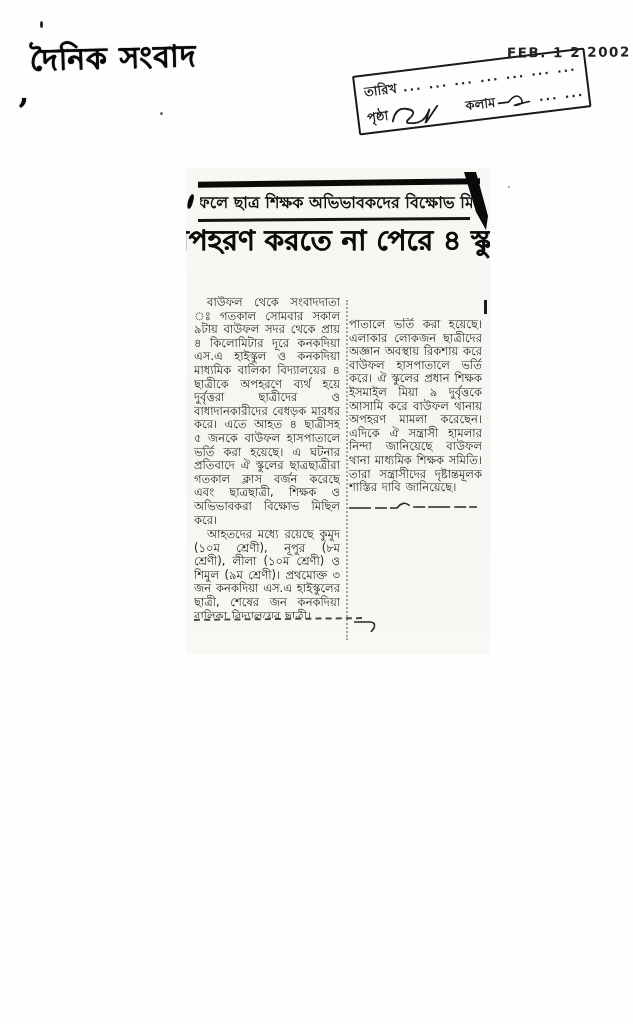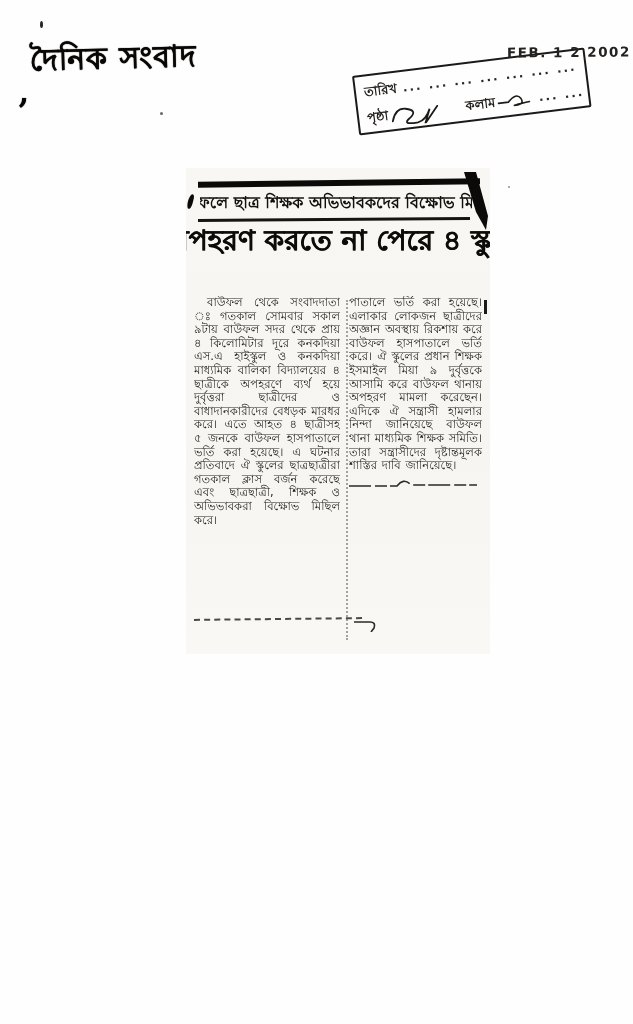--- a/index.html
+++ b/index.html
@@ -73,21 +73,21 @@
     position:absolute; left:0; top:54px; width:100%;
     font-weight:bold; color:#0d0c0a; letter-spacing:0;
     font-family:"DejaVu Sans", sans-serif;
   }
   .headline .hline{
     display:flex; justify-content:center; overflow:hidden;
     font-size:28px; line-height:38px; white-space:nowrap;
     text-shadow:0.5px 0 0 #0d0c0a;
   }
   .bodywrap{
-    position:absolute; left:8px; top:128px; width:290px; display:flex; gap:9px;
+    position:absolute; left:8px; top:128px; width:290px; display:flex; gap:9px;align-items:flex-end;
   }
   .colL{ width:146px; height:322px; overflow:hidden; }
   .colR{ width:133px; height:300px; overflow:hidden; }
   .col p{
     font-size:11.5px; line-height:13.6px; text-align:justify;
     color:#26231f; word-spacing:1px; margin-bottom:1px;
   }
   .col p.indent{ text-indent:13px; }
   .divider{
     position:absolute; left:160px; top:132px; height:340px; width:0;
@@ -151,20 +151,21 @@
     </div>
     <div class="kicker-underline"></div>
 
     <div class="headline">
       <div class="hline">অপহরণ করতে না পেরে ৪ স্কুল</div>
     </div>
 
     <div class="bodywrap">
       <div class="col colL">
         <p class="indent">বাউফল থেকে সংবাদদাতা ঃ গতকাল সোমবার সকাল ৯টায় বাউফল সদর থেকে প্রায় ৪ কিলোমিটার দূরে কনকদিয়া এস.এ হাইস্কুল ও কনকদিয়া মাধ্যমিক বালিকা বিদ্যালয়ের ৪ ছাত্রীকে অপহরণে ব্যর্থ হয়ে দুর্বৃত্তরা ছাত্রীদের ও বাধাদানকারীদের বেধড়ক মারধর করে। এতে আহত ৪ ছাত্রীসহ ৫ জনকে বাউফল হাসপাতালে ভর্তি করা হয়েছে। এ ঘটনার প্রতিবাদে ঐ স্কুলের ছাত্রছাত্রীরা গতকাল ক্লাস বর্জন করেছে এবং ছাত্রছাত্রী, শিক্ষক ও অভিভাবকরা বিক্ষোভ মিছিল করে।</p>
+        <p class="indent">আহতদের মধ্যে রয়েছে কুমুদ (১০ম শ্রেণী), নূপুর (৮ম শ্রেণী), লীলা (১০ম শ্রেণী) ও শিমুল (৯ম শ্রেণী)। প্রথমোক্ত ৩ জন কনকদিয়া এস.এ হাইস্কুলের ছাত্রী, শেষের জন কনকদিয়া বালিকা বিদ্যালয়ের ছাত্রী।</p>
 
       </div>
       <div class="col colR">
         <p>পাতালে ভর্তি করা হয়েছে। এলাকার লোকজন ছাত্রীদের অজ্ঞান অবস্থায় রিকশায় করে বাউফল হাসপাতালে ভর্তি করে। ঐ স্কুলের প্রধান শিক্ষক ইসমাইল মিয়া ৯ দুর্বৃত্তকে আসামি করে বাউফল থানায় অপহরণ মামলা করেছেন। এদিকে ঐ সন্ত্রাসী হামলার নিন্দা জানিয়েছে বাউফল থানা মাধ্যমিক শিক্ষক সমিতি। তারা সন্ত্রাসীদের দৃষ্টান্তমূলক শাস্তির দাবি জানিয়েছে।</p>
         <svg class="end-rule" width="130" height="12" viewBox="0 0 130 12">
           <path d="M0,8 h48 q7,-9 14,-1 h66" fill="none" stroke="#2b2824" stroke-width="1.6" stroke-dasharray="22 4 12 3"></path>
         </svg>
       </div>
     </div>
 

